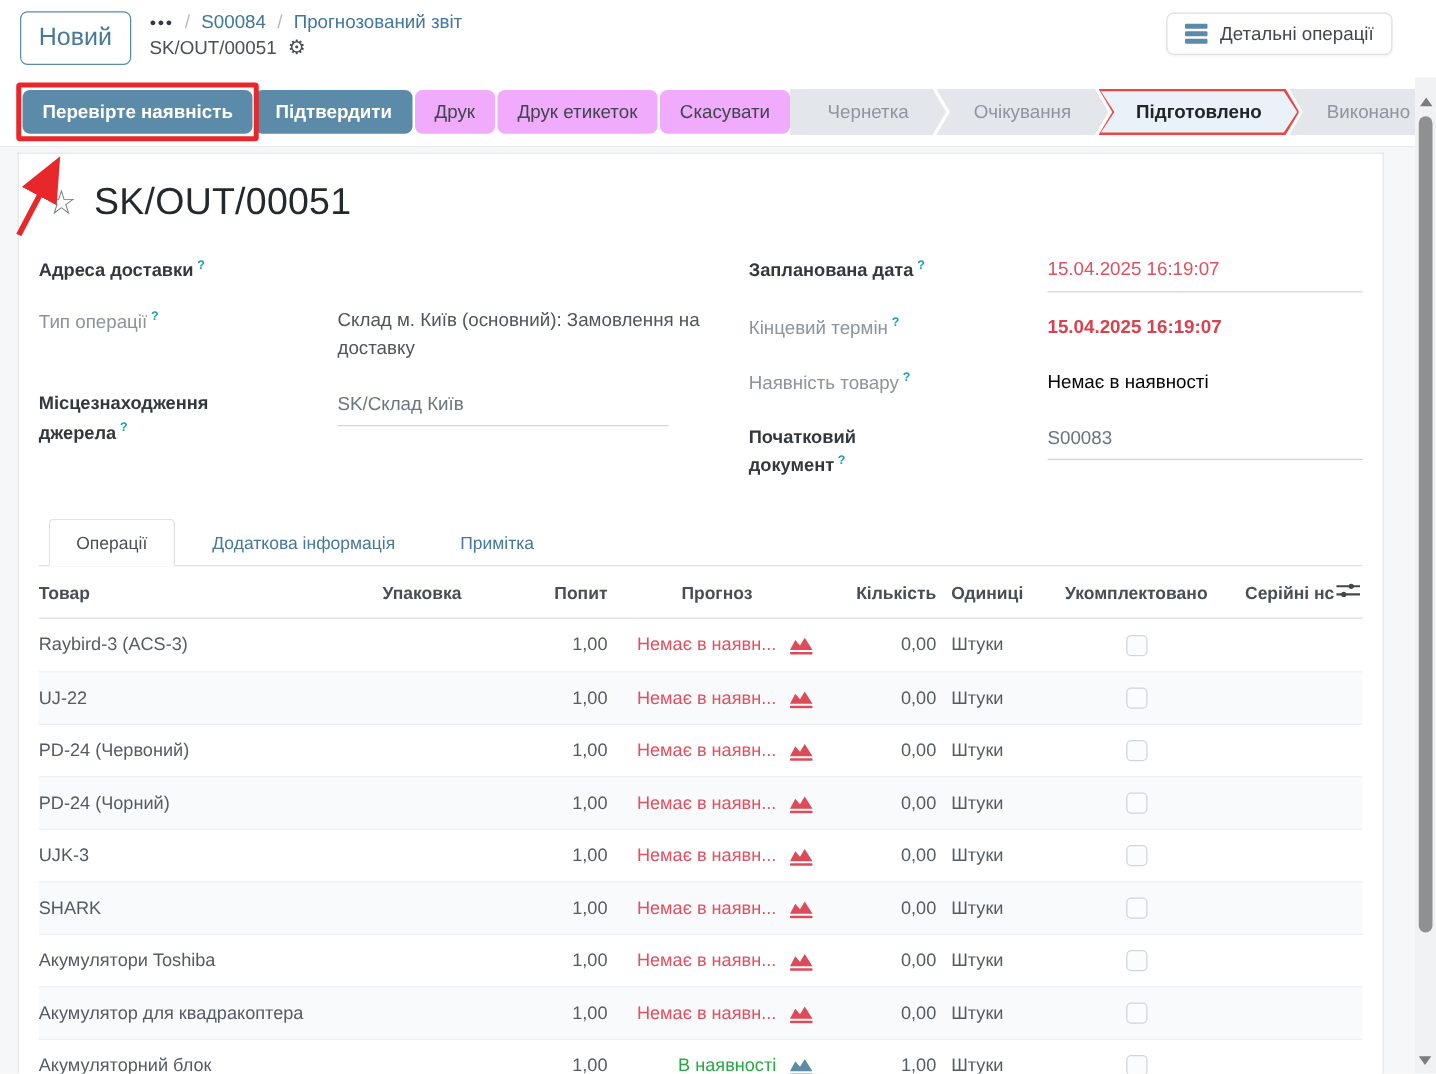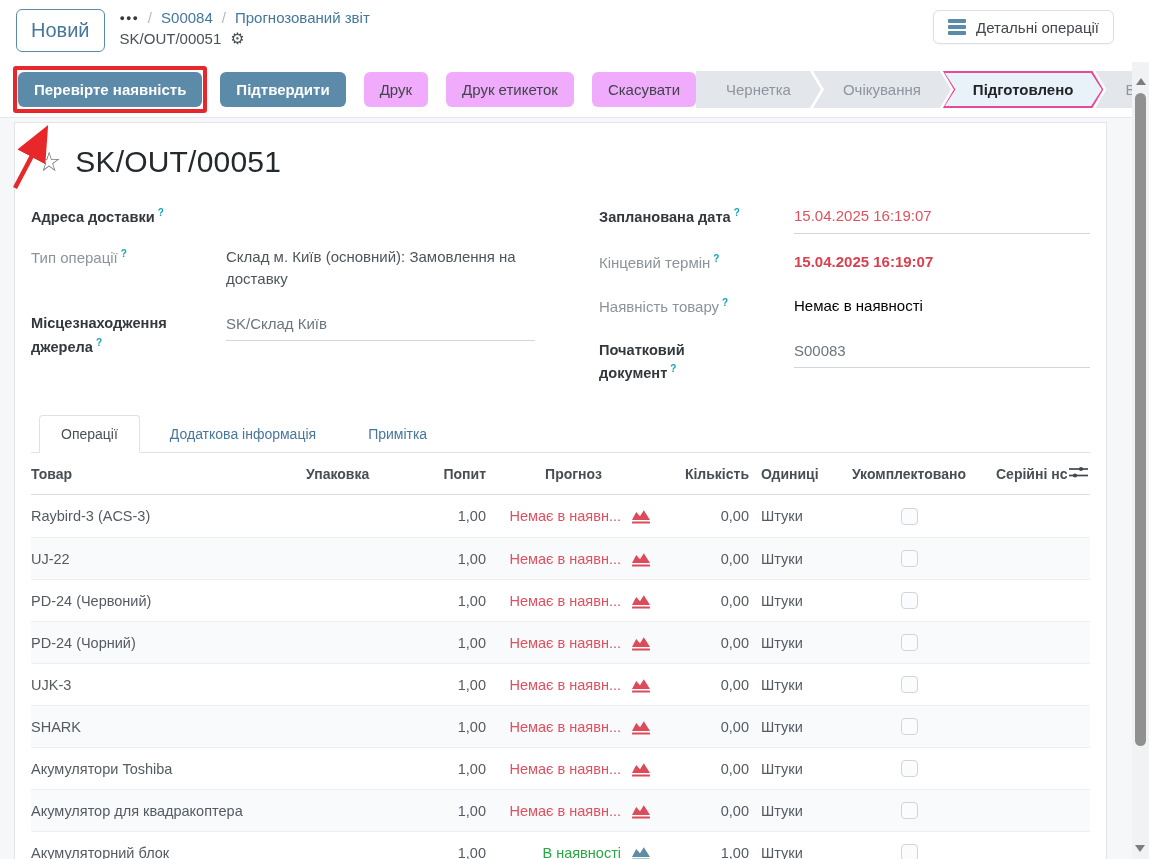--- a/index.html
+++ b/index.html
@@ -23,49 +23,49 @@
                  font-size:15px; color:#42474d; margin-top:2px; cursor:pointer; box-shadow:0 1px 2px rgba(0,0,0,.04); }
   .bars { display:inline-block; }
   .bars i { display:block; width:18px; height:3.4px; background:#5b8ba8; border-radius:1px; margin:2.6px 0; }
 
   
   .strip { position:absolute; top:62px; left:0; right:17px; height:56px; background:#fff;
            border-bottom:1px solid #e3e6ea; display:flex; align-items:center; padding-left:18px; }
   .btn { height:35px; padding:0 16px; border-radius:6px; font-size:15px; border:none; cursor:pointer; white-space:nowrap; }
   .btn-primary { background:#5b8ba8; color:#fff; font-weight:600; }
   .btn-secondary { background:#f0abfc; color:#3f454b; }
-  .btn + .btn, .annot-wrap + .btn { margin-left:18px; }
+  .btn + .btn, .annot-wrap + .btn { margin-left:2px; }
   .annot-wrap { position:relative; display:inline-block; }
   .annot-rect { position:absolute; inset:-6px -5px; border:4px solid #e8272b; border-radius:3px;
                 pointer-events:none; z-index:50; }
 
   .steps { margin-left:auto; margin-right:4px; display:flex; height:37px; }
   .step { position:relative; display:flex; align-items:center; justify-content:center;
           padding:0 30px; font-size:15px; color:#8e959e; background:#e3e6ea; cursor:pointer;
           clip-path:polygon(0 0, calc(100% - 11px) 0, 100% 50%, calc(100% - 11px) 100%, 0 100%, 11px 50%); }
   .step:first-child { clip-path:polygon(0 0, calc(100% - 11px) 0, 100% 50%, calc(100% - 11px) 100%, 0 100%); }
   .step:last-child  { clip-path:polygon(0 0, 100% 0, 100% 100%, 0 100%, 11px 50%); padding-right:24px; }
   .step + .step { margin-left:-8px; }
-  .step.active { background:#ec4899; color:#212529; font-weight:700; }
+  .step.active { background:#ef4444; color:#212529; font-weight:700; }
   .step-fill { position:absolute; inset:1.6px; background:#e9f2f8;
                clip-path:polygon(0 0, calc(100% - 11px) 0, 100% 50%, calc(100% - 11px) 100%, 0 100%, 11px 50%); }
   .step-label { position:relative; z-index:1; }
 
   
   .content-bg { position:absolute; top:118px; left:0; right:17px; bottom:0; background:#f6f7f8; }
   .sheet { position:absolute; top:122px; left:14px; width:1093px; bottom:0; background:#fff;
            border:1px solid #e2e5e9; border-bottom:none; padding:0 16px; overflow:hidden; }
 
   .title-row { display:flex; align-items:center; margin-top:22px; }
   .star { font-size:27px; color:#6f7882; margin:0 14px 0 6px; cursor:pointer; line-height:1; }
   .sheet-title { font-size:30px; font-weight:500; color:#24292e; letter-spacing:.2px; }
 
   
   .fields { display:grid; grid-template-columns:532px 1fr; column-gap:36px; margin-top:26px; }
-  .field { display:grid; grid-template-columns:165px 1fr; margin-bottom:17px; font-size:15px; align-items:start; }
+  .field { display:grid; grid-template-columns:165px 1fr; margin-bottom:17px; font-size:15px; align-items:start;gap:44px; }
   .flabel { color:#33383d; font-weight:700; font-size:14.6px; line-height:1.5; }
   .flabel.muted { color:#8b939b; font-weight:400; font-size:15px; }
   .q { color:#17a2b8; font-size:10px; vertical-align:super; margin-left:3px; font-weight:700; }
   .val { margin-left:30px; padding-bottom:5px; color:#6c757d; line-height:1.5; }
   .val.ul { border-bottom:1px solid #d2d6da; }
   .col-l .val.ul { margin-right:28px; }
   .val.dark { color:#4e555b; }
   .val.danger { color:#e0515f; }
   .val.danger-b { color:#d9414f; font-weight:700; }
   .val.success { color:#000000; }

